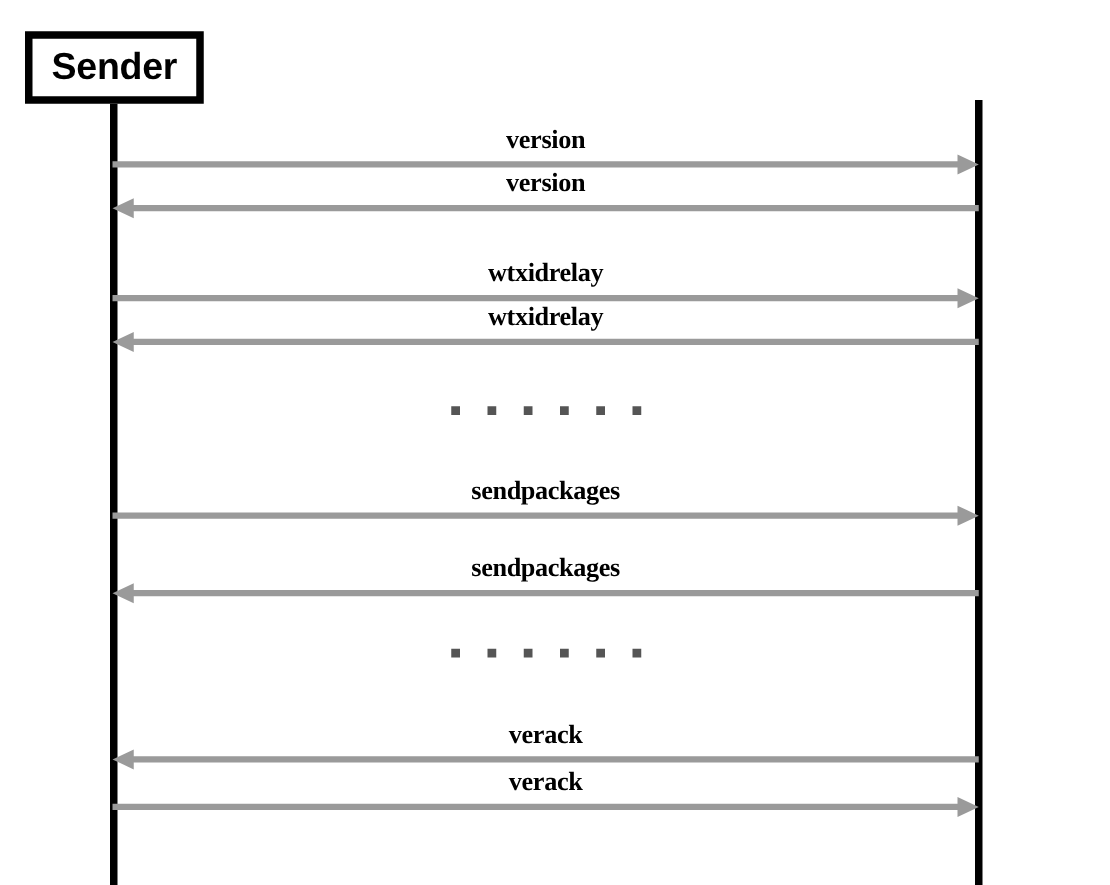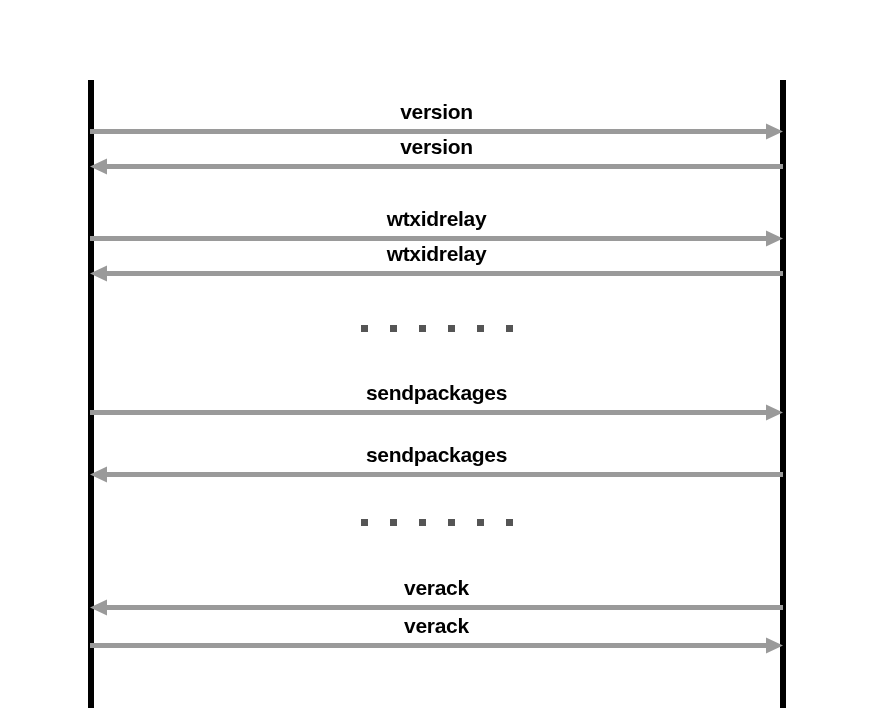--- a/index.html
+++ b/index.html
@@ -92,20 +92,21 @@
     left: 0;
     width: 693px;
     top: -28px;
     text-align: center;
     font-size: 21px;
     font-weight: bold;
     color: #000000;
     line-height: 1;
     white-space: nowrap;
     letter-spacing: -0.3px;
+    font-family: Liberation Serif, serif;
   }
 
   
   .ellipsis-row {
     position: absolute;
     left: 90px;
     width: 693px;
     height: 12px;
     display: flex;
     align-items: center;
@@ -121,20 +122,23 @@
   }
 </style>
 </head>
 <body>
 
 <div id="canvas">
 
   <div class="lifeline" id="lifeline-sender"></div>
   <div class="lifeline" id="lifeline-receiver"></div>
 
+  <div class="participant-box" id="participant-sender-box">
+    <span class="participant-label">Sender</span>
+  </div>
 
 
   <div id="overlay-layer">
       <div class="message" style="top: 129px;">
         <div class="message-label">version</div>
         <svg class="message-arrow" viewBox="0 0 693 22" width="693" height="22">
           <line stroke="#9a9a9a" stroke-width="5" y1="2.5" y2="2.5" x1="0" x2="678"></line>
           <polygon fill="#9a9a9a" points="676,-5.5 693,2.5 676,10.5"></polygon>
         </svg>
       </div>

